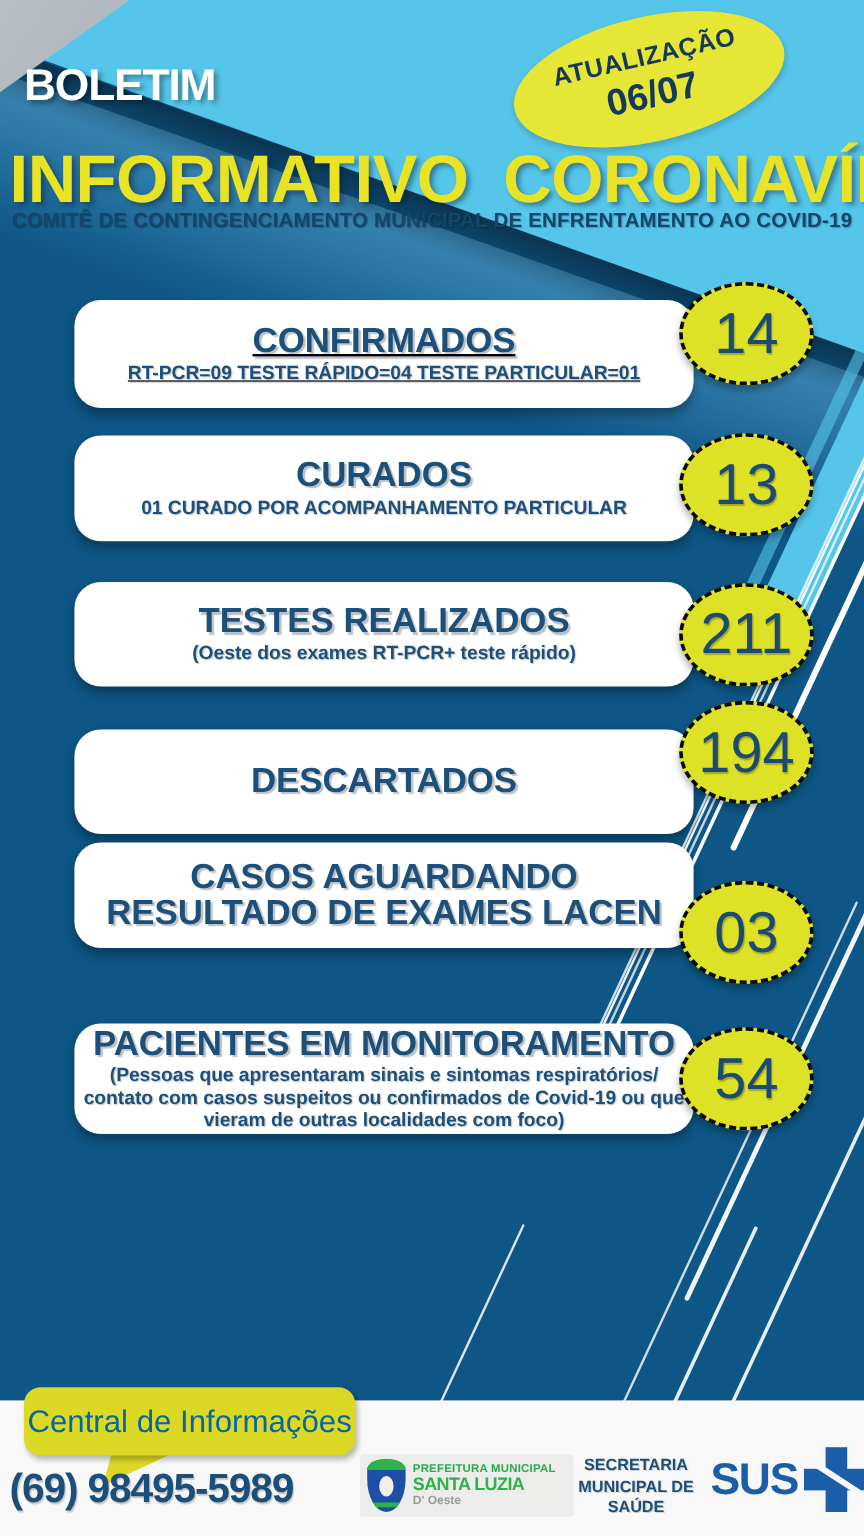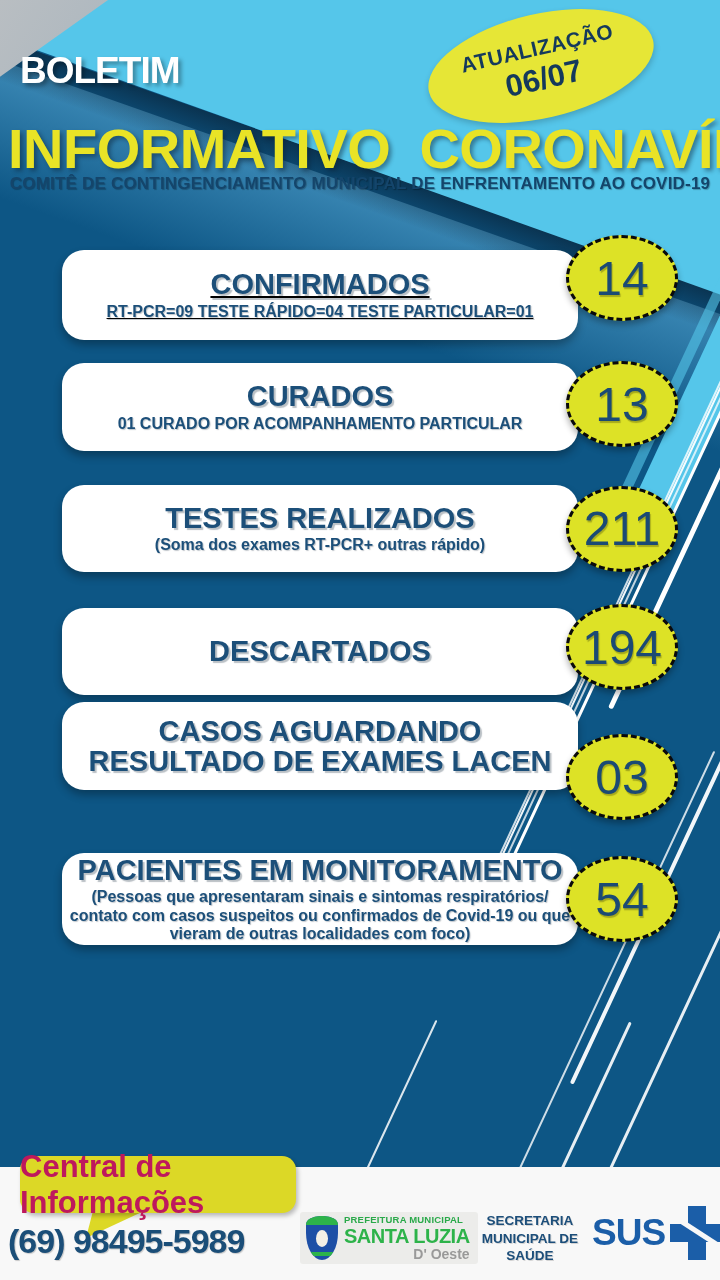--- a/index.html
+++ b/index.html
@@ -84,42 +84,42 @@
   .bubble{
     position:absolute;left:20px;top:1156px;width:276px;height:57px;
     background:#dcd826;border-radius:14px;
     display:flex;align-items:center;justify-content:center;
     box-shadow:2px 3px 4px rgba(0,0,0,0.25);
   }
   .bubble-tail{
     position:absolute;left:86px;top:1211px;width:58px;height:27px;background:#dcd826;
     clip-path:polygon(12% 0,100% 0,0 100%);
   }
-  .bubble span{font-size:31px;font-weight:700;color:#be185d;}
+  .bubble span{font-size:26px;font-weight:400;color:#0369a1;}
   .phone{
     position:absolute;left:8px;top:1222px;width:300px;
     font-size:34px;font-weight:700;letter-spacing:-1px;color:#1b4e78;
     text-shadow:1px 1px 1px rgba(0,0,0,0.2);
   }
   .pref-logo{
     position:absolute;left:300px;top:1212px;width:178px;height:52px;
     background:#ececea;border-radius:3px;display:flex;align-items:center;
     padding:3px 6px;box-sizing:border-box;gap:6px;
   }
   .shield{
     position:relative;width:32px;height:44px;background:#1d4fa6;
     border-radius:45% 45% 50% 50% / 20% 20% 62% 62%;overflow:hidden;flex:0 0 auto;
   }
   .shield .crest{position:absolute;left:0;top:0;width:100%;height:9px;background:#2db34a;}
   .shield .oval{position:absolute;left:10px;top:14px;width:12px;height:17px;background:#f3efe6;border-radius:50%;}
   .shield .banner{position:absolute;left:2px;bottom:4px;width:28px;height:4px;background:#2db34a;border-radius:2px;}
   .pref-text{display:flex;flex-direction:column;line-height:1;}
   .pref-l1{font-size:9.5px;font-weight:700;color:#2aa94a;letter-spacing:0.2px;}
-  .pref-l2{font-size:20px;font-weight:700;color:#2db34a;letter-spacing:-0.5px;margin-top:1px;}
-  .pref-l3{font-size:14px;font-weight:700;color:#999999;text-align:right;margin-top:1px;}
+  .pref-l2{font-size:15px;font-weight:700;color:#2db34a;letter-spacing:-0.5px;margin-top:1px;}
+  .pref-l3{font-size:10px;font-weight:700;color:#999999;margin-top:1px;}
   .secretaria{
     position:absolute;left:468px;top:1212px;width:124px;text-align:center;
     font-size:13.5px;font-weight:700;color:#1c4e7a;line-height:1.3;
     text-shadow:1px 1px 0 rgba(0,0,0,0.15);
   }
   .sus{
     position:absolute;left:592px;top:1206px;display:flex;align-items:center;gap:5px;
   }
   .sus-text{font-size:37px;font-weight:700;letter-spacing:-1px;color:#1b5ea8;}
   .sus-cross{position:relative;width:54px;height:54px;}
@@ -172,29 +172,29 @@
       </div>
       <div class="card" style="top: 348px; height: 88px; margin-top: 15px;">
         <div class="t">CURADOS</div>
         <div class="s">01 CURADO POR ACOMPANHAMENTO PARTICULAR</div>
       </div>
       <div class="stat-badge" style="top: 361px;">
         <span>13</span>
       </div>
       <div class="card" style="top: 485px; height: 87px;">
         <div class="t">TESTES REALIZADOS</div>
-        <div class="s">(Soma dos exames RT-PCR+ outras rápido)</div>
+        <div class="s">(Oeste dos exames RT-PCR+ teste rápido)</div>
       </div>
       <div class="stat-badge" style="top: 485.5px;">
         <span>211</span>
       </div>
       <div class="card" style="top: 608px; height: 87px;">
         <div class="t">DESCARTADOS</div>
       </div>
-      <div class="stat-badge" style="top: 604px;">
+      <div class="stat-badge" style="top: 584px;">
         <span>194</span>
       </div>
       <div class="card" style="top: 702px; height: 88px;">
         <div class="t">CASOS AGUARDANDO RESULTADO DE EXAMES LACEN</div>
       </div>
       <div class="stat-badge" style="top: 734px;">
         <span>03</span>
       </div>
       <div class="card" style="top: 853px; height: 92px; text-align: center;">
         <div class="t">PACIENTES EM MONITORAMENTO</div>

